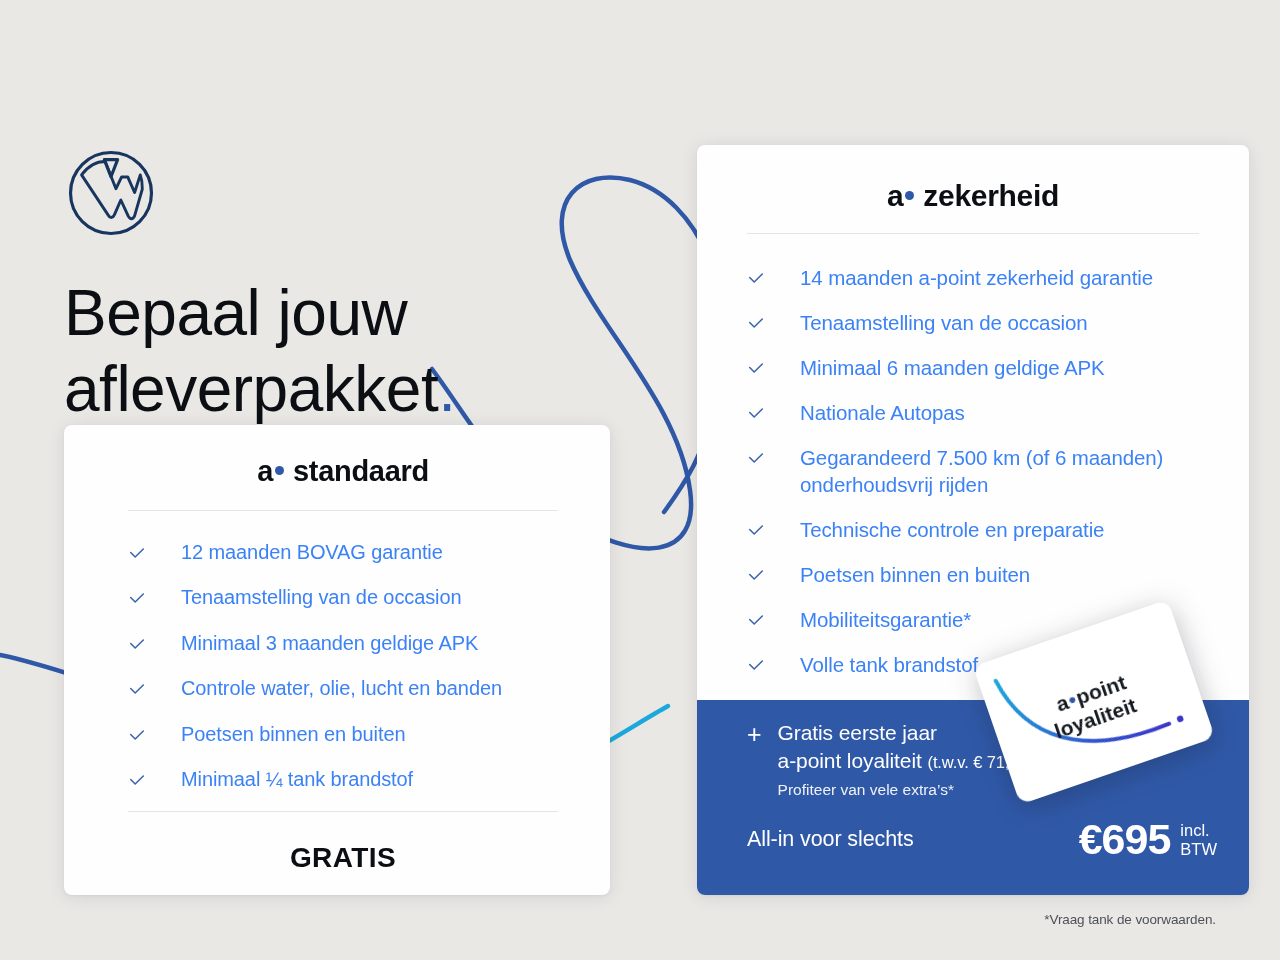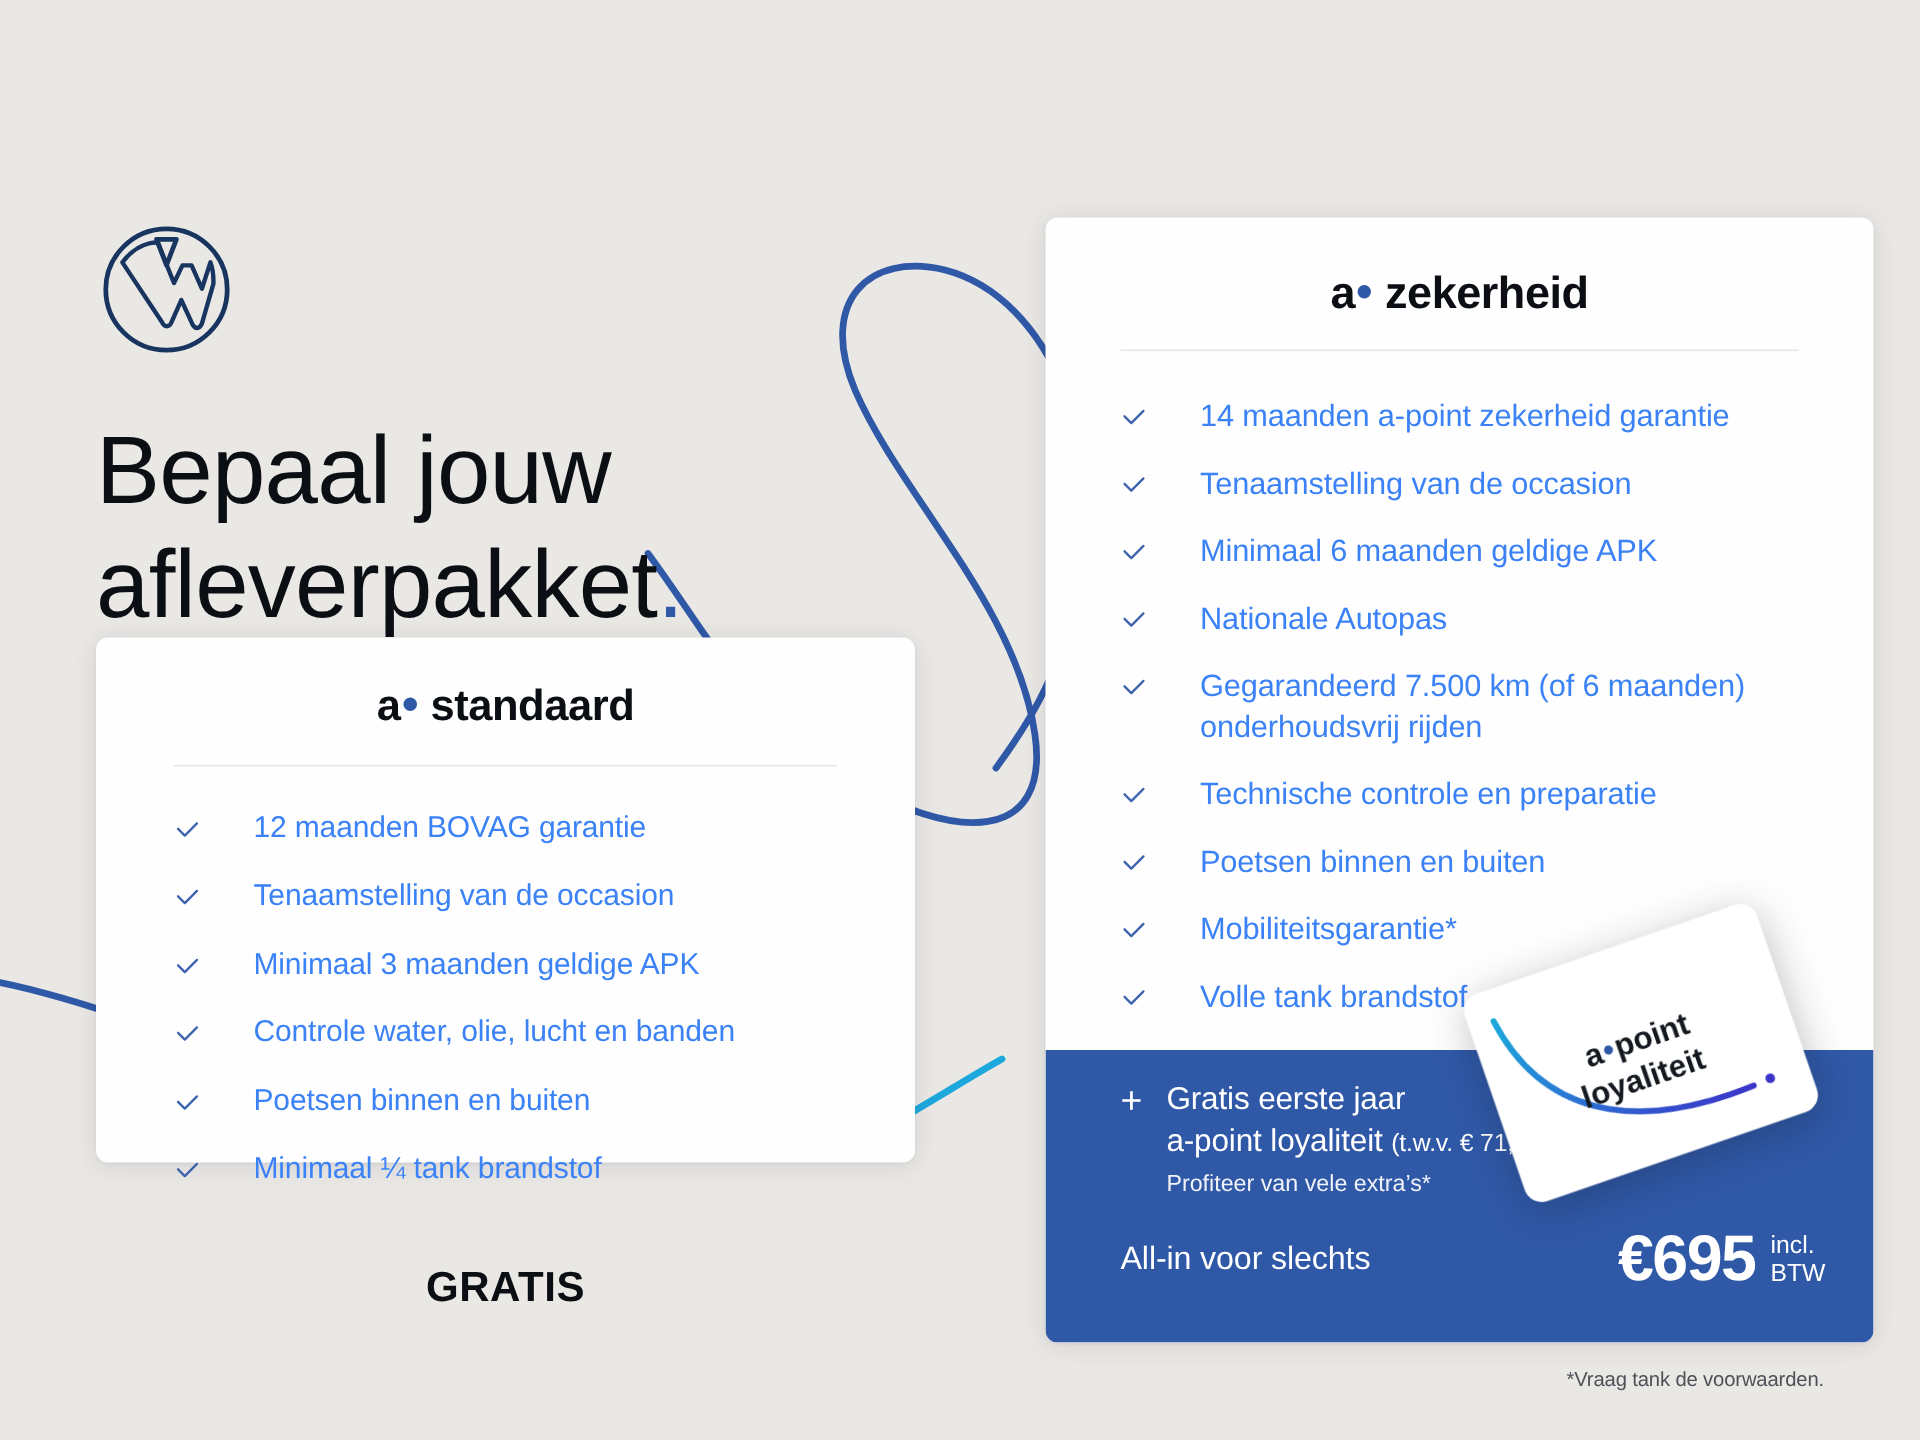--- a/index.html
+++ b/index.html
@@ -23,21 +23,21 @@
     font-size:64px; line-height:1.18; font-weight:400; letter-spacing:-0.5px;
     color:#0B0E13;
   }
   #headline .dot { color:#2F58A7; }
 
   
   .card {
     position:absolute; background:#FEFEFE; border-radius:8px;
     box-shadow:0 2px 18px rgba(30,34,45,.10), 0 1px 3px rgba(30,34,45,.05);
   }
-  #card-standaard { left:64px; top:425px; width:546px; height:350px; z-index:4; }
+  #card-standaard { left:64px; top:425px; width:546px; height:470px; z-index:4;padding-left:12px; }
   #card-zekerheid { left:661px; top:145px; width:552px; height:750px; z-index:4; overflow:hidden;margin-left:36px; }
 
   .card-title {
     text-align:center; font-size:30px; font-weight:600; letter-spacing:-0.3px;
     color:#0B0E13; padding-top:34px;
   }
   #card-standaard .card-title { padding-top:30px; font-size:29px; }
   .brand-a { font-weight:600; }
   .brand-dot {
     display:inline-block; width:9px; height:9px; border-radius:50%;

